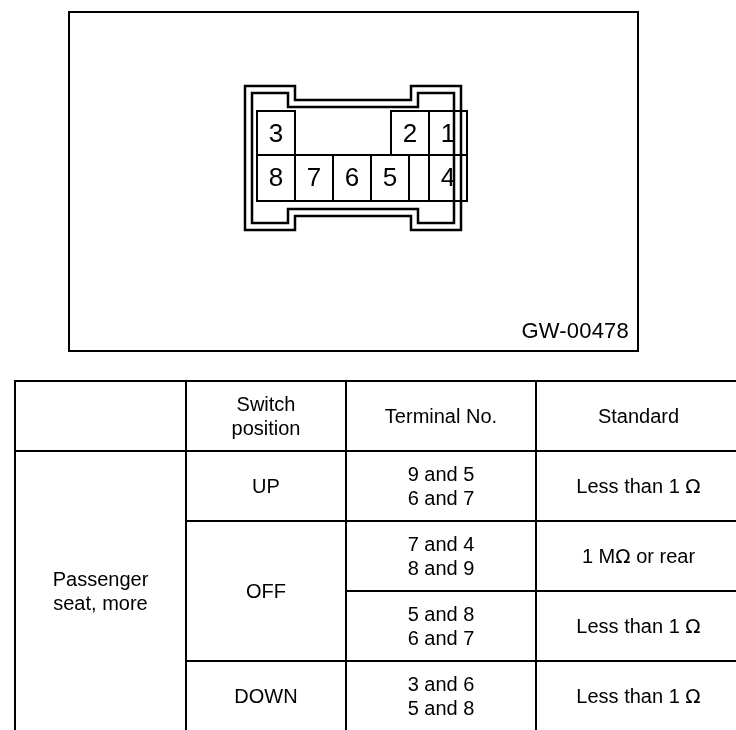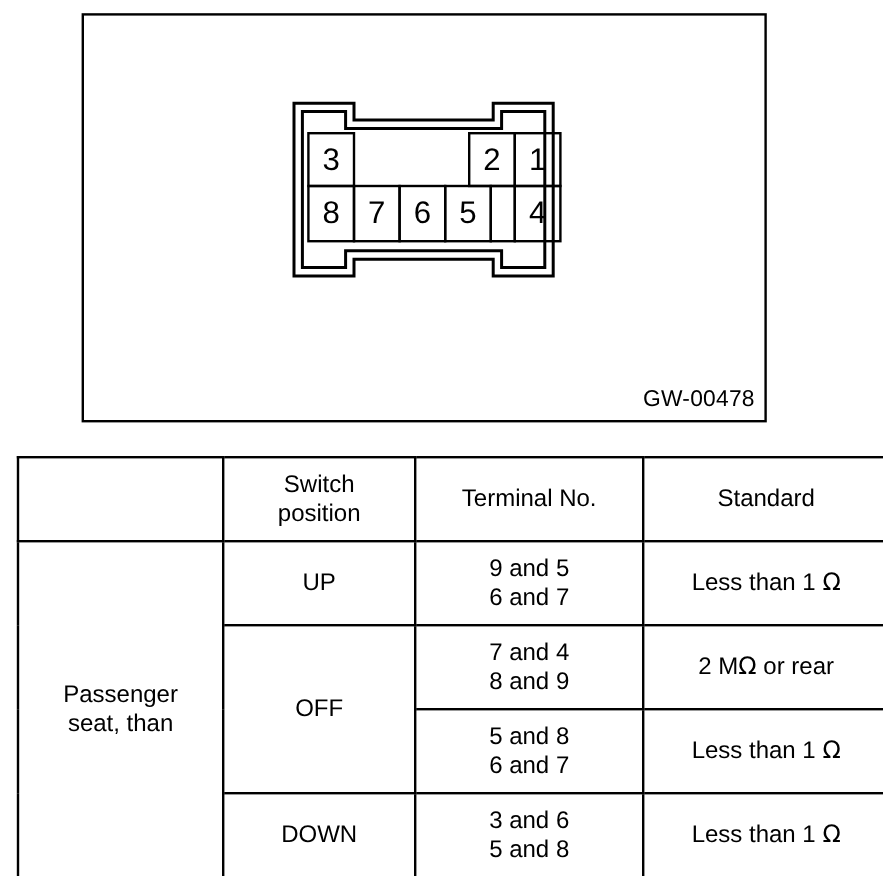--- a/index.html
+++ b/index.html
@@ -25,21 +25,21 @@
     height: 341px;
     border: 2px solid #000;
     box-sizing: border-box;
     background: #fff;
   }
 
   .figure-code {
     position: absolute;
     right: 8px;
     bottom: 6px;
-    font-size: 19px;
+    font-size: 22px;
     letter-spacing: 0.2px;
     white-space: nowrap;
   }
 
   
   .connector {
     position: absolute;
     left: 167px;
     top: 70px;
     width: 232px;
@@ -131,40 +131,40 @@
         <span>Switch</span>
         <span>position</span>
       </td>
       <td class="col-term">Terminal No.</td>
       <td class="col-std">Standard</td>
     </tr>
 
     <tr class="body-row">
       <td class="col-name cell-two-line" rowspan="4">
         <span>Passenger</span>
-        <span>seat, than</span>
+        <span>seat, more</span>
       </td>
       <td class="col-switch">UP</td>
       <td class="col-term cell-two-line">
         <span>9 and 5</span>
         <span>6 and 7</span>
       </td>
       <td class="col-std">
         <span>Less than 1 </span><span class="omega">Ω</span><span></span>
       </td>
     </tr>
 
     <tr class="body-row">
       <td class="col-switch" rowspan="2">OFF</td>
       <td class="col-term cell-two-line">
         <span>7 and 4</span>
         <span>8 and 9</span>
       </td>
       <td class="col-std strong-val">
-        <span>2 M</span><span class="omega">Ω</span><span> or rear</span>
+        <span>1 M</span><span class="omega">Ω</span><span> or rear</span>
       </td>
     </tr>
 
     <tr class="body-row">
       <td class="col-term cell-two-line">
         <span>5 and 8</span>
         <span>6 and 7</span>
       </td>
       <td class="col-std">
         <span>Less than 1 </span><span class="omega">Ω</span><span></span>

